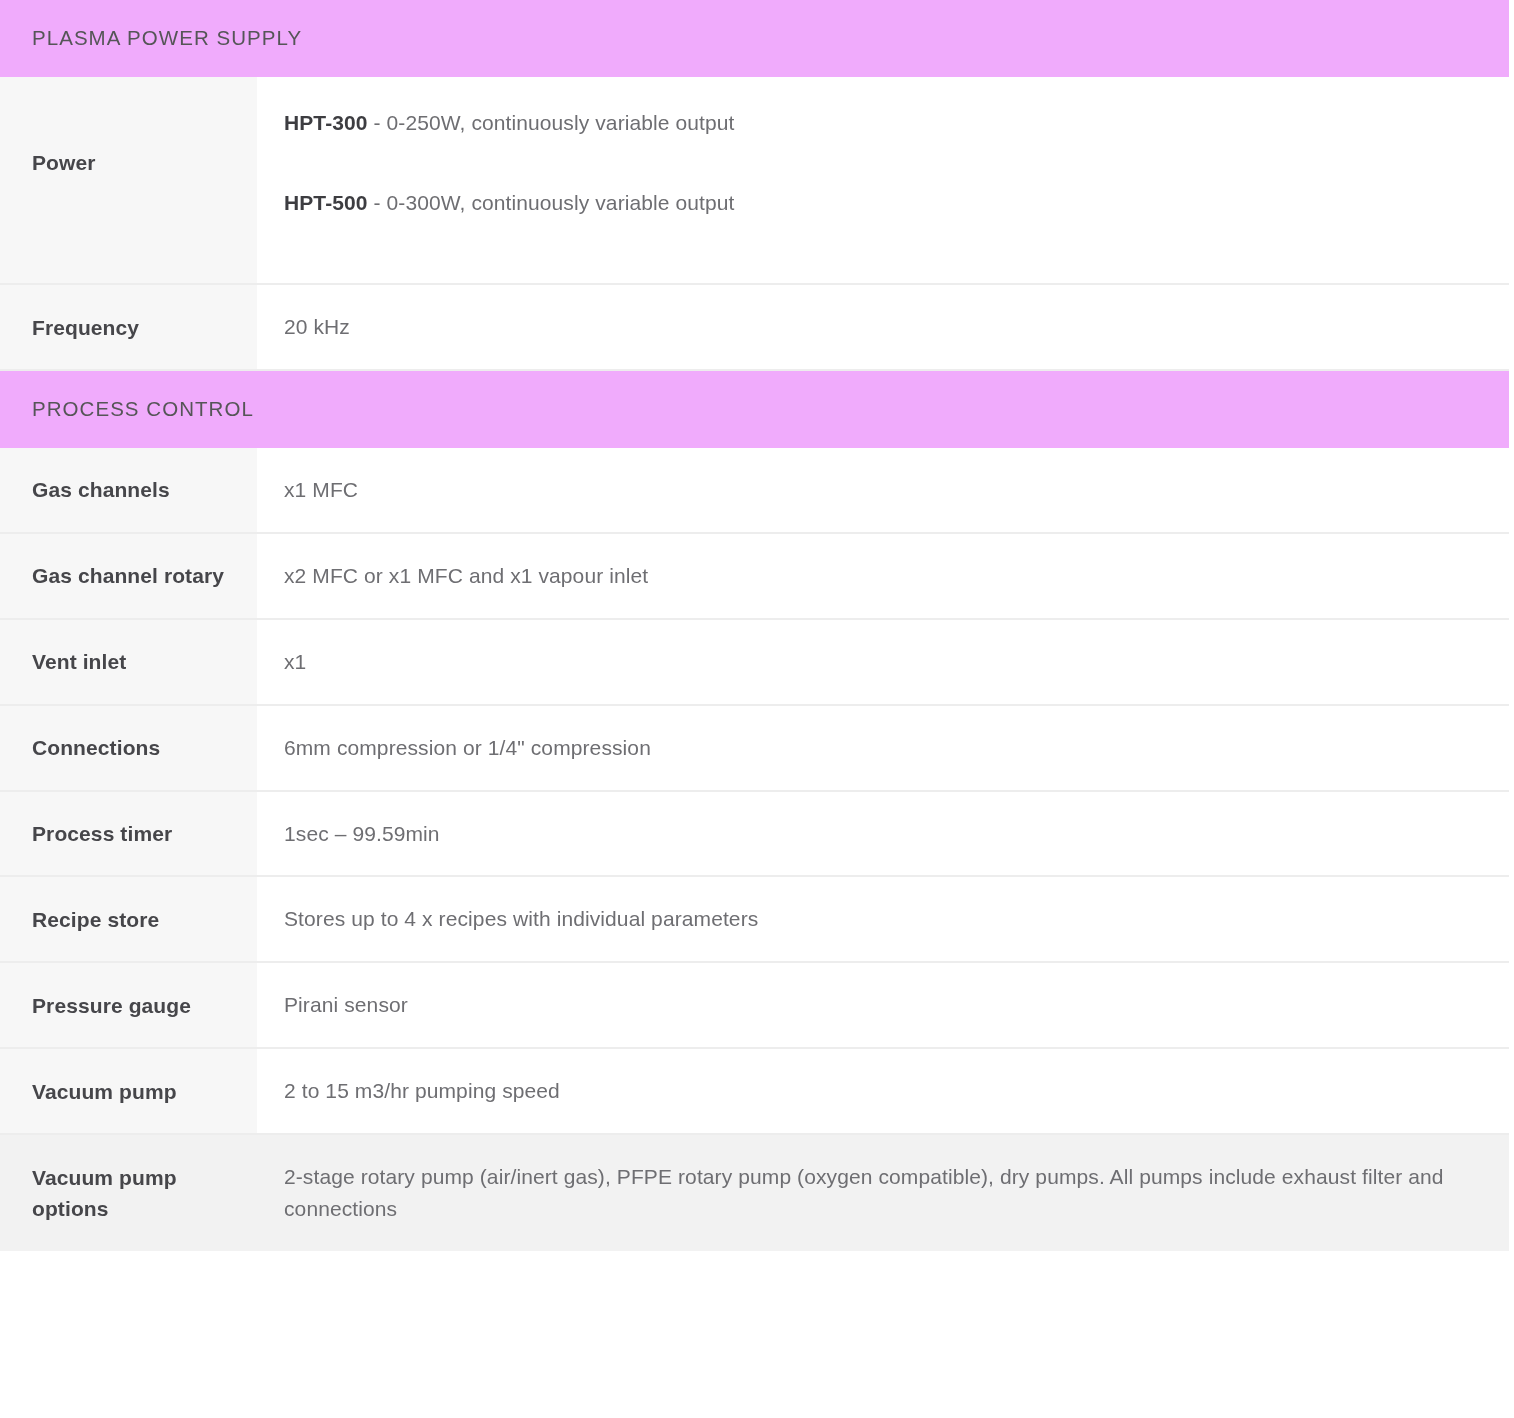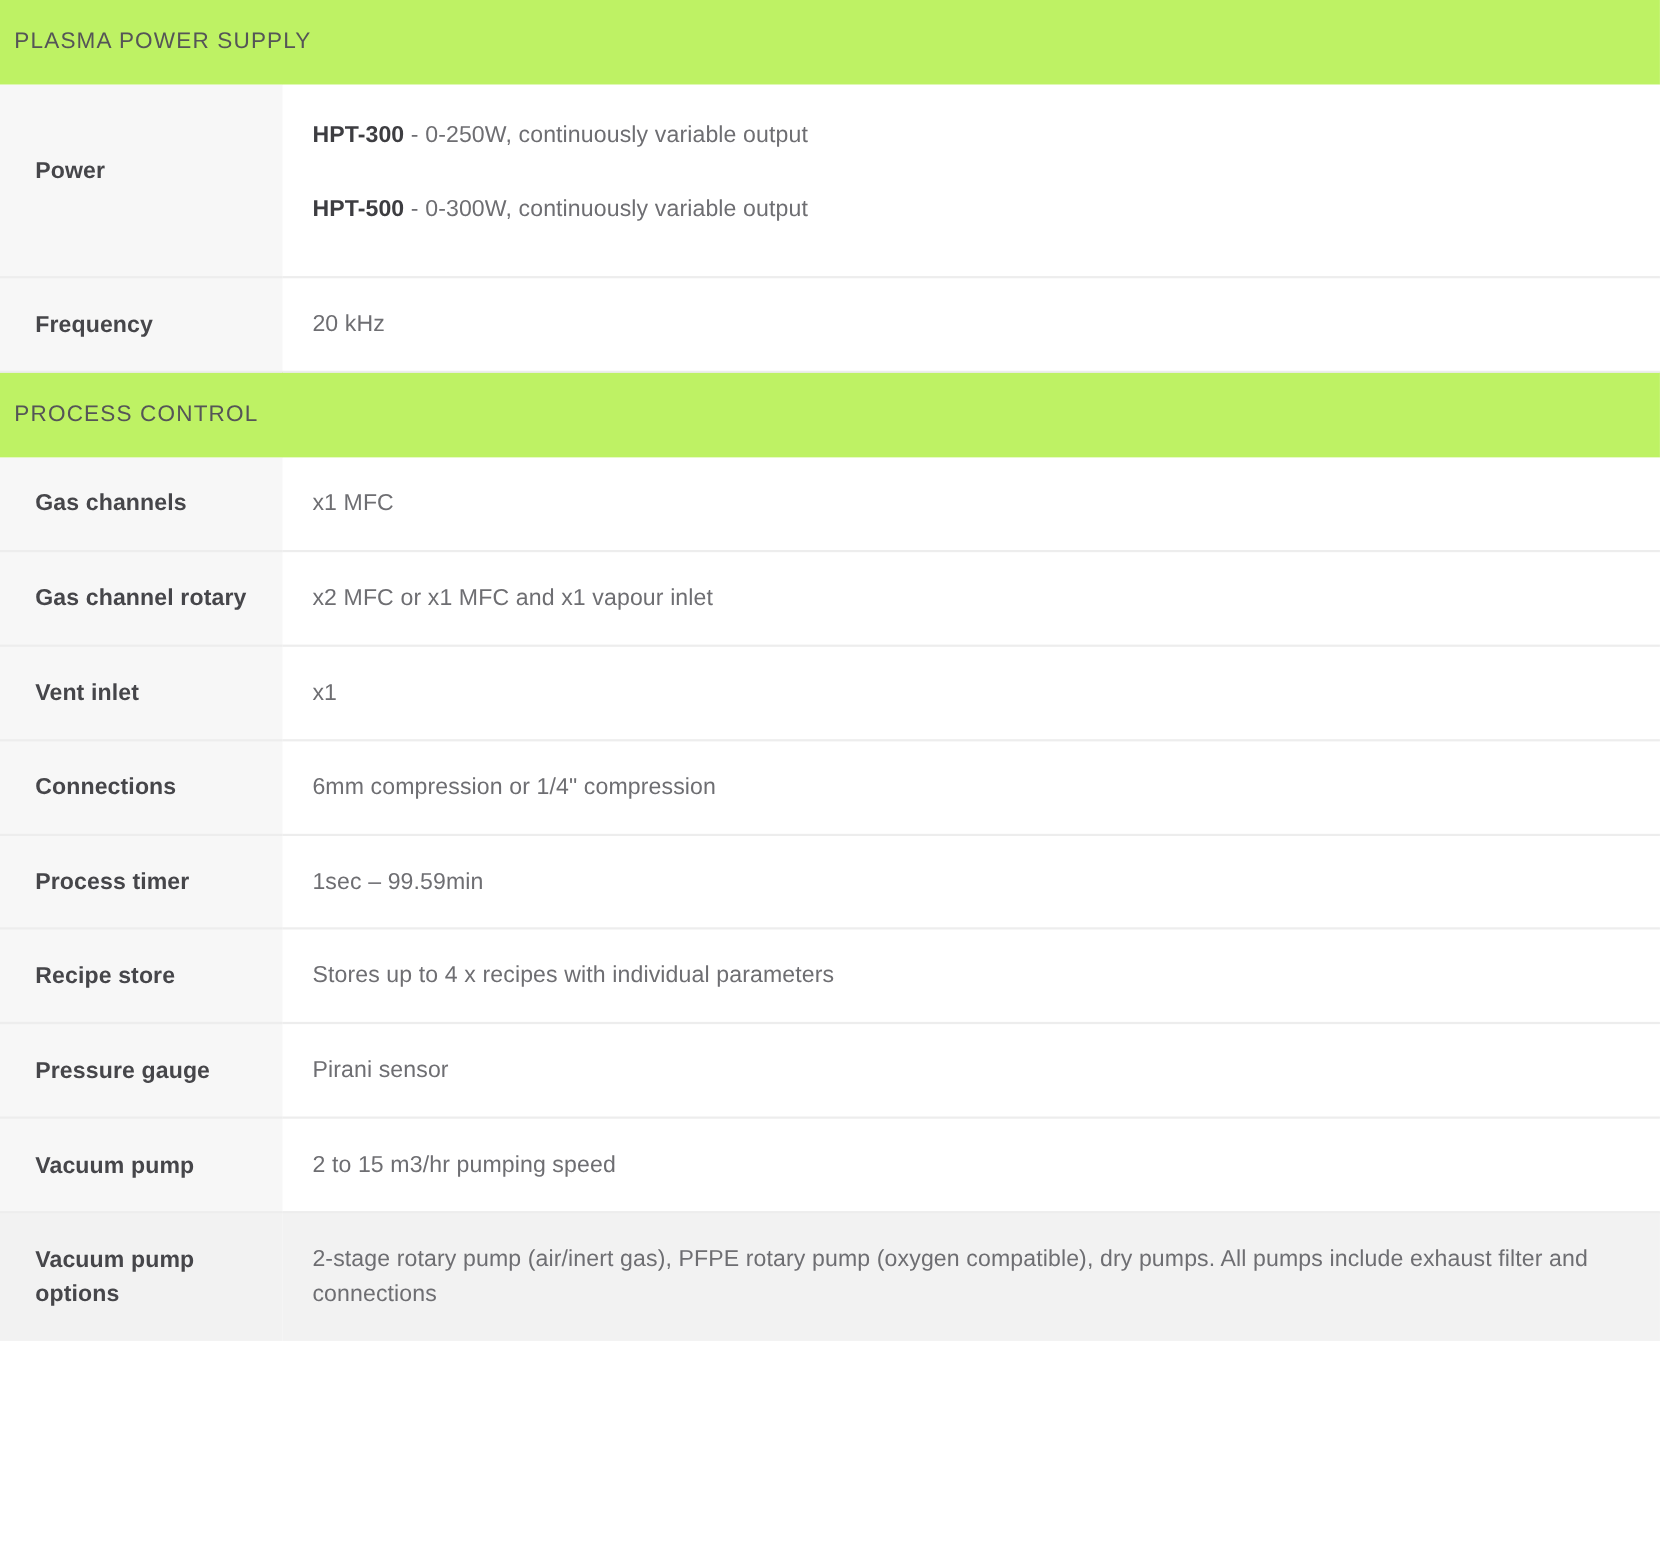--- a/index.html
+++ b/index.html
@@ -14,22 +14,22 @@
   }
 
   .spec-table {
     width: 1509px;
     border-collapse: collapse;
     table-layout: fixed;
   }
 
   
   .section-header td {
-    background: #bef264;
-    padding: 26px 0 26px 13px;
+    background: #f0abfc;
+    padding: 26px 0 26px 32px;
     border: none;
   }
   .section-header .section-title {
     font-size: 20.5px;
     letter-spacing: 1.05px;
     color: #555557;
     font-weight: 400;
     line-height: 1.2;
     text-transform: uppercase;
     display: block;
@@ -57,27 +57,27 @@
     font-weight: 400;
     color: #6e6e72;
     line-height: 1.52;
     letter-spacing: 0.1px;
   }
 
   
   .spec-row.tall .label-cell,
   .spec-row.tall .value-cell {
     padding-top: 30px;
-    padding-bottom: 46px;
+    padding-bottom: 65px;
   }
   .value-cell .line {
     display: block;
   }
   .value-cell .line + .line {
-    margin-top: 35px;
+    margin-top: 48px;
   }
   .value-cell .line b {
     font-weight: 700;
     color: #3d3d41;
   }
 
   
   .spec-row.highlight .label-cell,
   .spec-row.highlight .value-cell {
     background: #f2f2f2;

